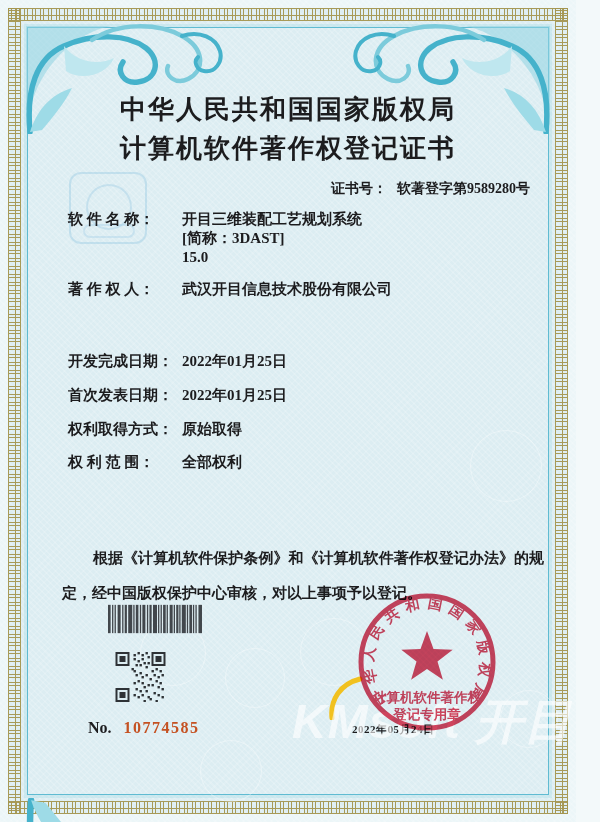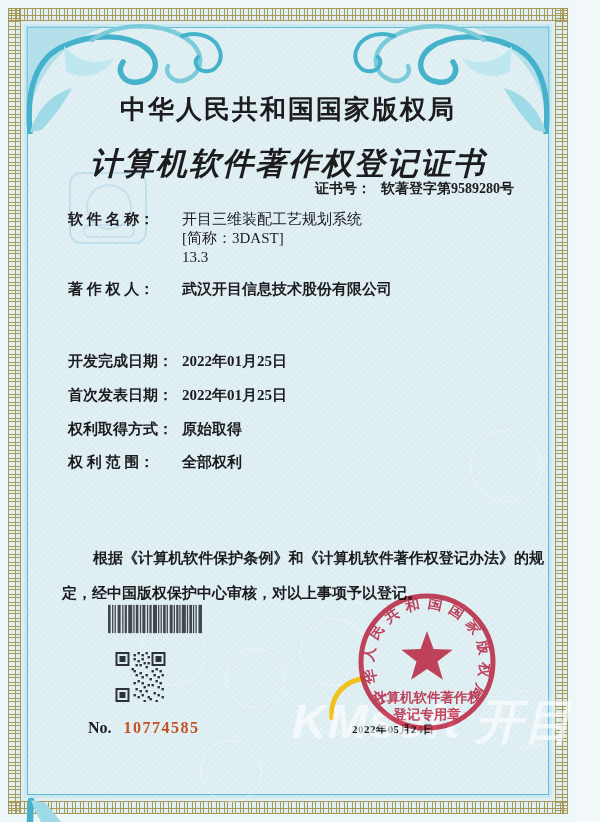--- a/index.html
+++ b/index.html
@@ -40,27 +40,27 @@
   .corner.br{right:24px;bottom:24px;transform-origin:right bottom;transform:scale(-1.18,-1.18);}
   
   .gc{position:absolute;border:1.5px solid rgba(255,255,255,.8);border-radius:50%;opacity:.45;}
   
   .emboss{position:absolute;left:69px;top:172px;width:74px;height:68px;border:2px solid rgba(140,195,225,.45);
     border-radius:12px;opacity:.8;}
   .emboss .c{position:absolute;left:15px;top:10px;width:42px;height:42px;border:2px solid rgba(140,195,225,.40);border-radius:50%;}
   .emboss .u{position:absolute;left:12px;bottom:4px;width:48px;height:10px;border:2px solid rgba(140,195,225,.35);border-radius:8px;}
   
   .issuer{position:absolute;left:0;right:0;top:92px;text-align:center;font-size:26px;font-weight:bold;letter-spacing:2px;}
-  .cert-title{position:absolute;left:0;right:0;top:143px;text-align:center;font-size:31px;font-weight:bold;letter-spacing:2px;font-style:italic;}
-  .certno{position:absolute;right:62px;top:180px;font-size:14px;font-weight:bold;}
+  .cert-title{position:absolute;left:0;right:0;top:131px;text-align:center;font-size:26px;font-weight:bold;letter-spacing:2px;}
+  .certno{position:absolute;right:46px;top:180px;font-size:14px;font-weight:bold;}
   .certno .lbl{margin-right:10px;}
   .frow{position:absolute;left:68px;font-size:15px;font-weight:bold;white-space:nowrap;}
   .frow .lab{display:inline-block;width:112px;}
   .frow .val{position:absolute;left:114px;top:0;}
-  .vlines{position:absolute;left:182px;font-size:15px;font-weight:normal;line-height:19px;white-space:nowrap;}
+  .vlines{position:absolute;left:182px;font-size:15px;font-weight:bold;line-height:19px;white-space:nowrap;}
   .statement{position:absolute;left:62px;top:526px;width:482px;font-size:15px;font-weight:600;
     line-height:35px;text-indent:31px;text-align:justify;}
   
   .barcode{position:absolute;left:108px;top:604px;}
   .qrcode{position:absolute;left:114px;top:652px;}
   
   .seal{position:absolute;left:348px;top:586px;mix-blend-mode:multiply;opacity:.94;}
   .issue-date{position:absolute;left:352px;top:722px;font-size:11px;font-weight:bold;letter-spacing:.5px;}
   .serial{position:absolute;left:88px;top:719px;font-size:16px;font-weight:bold;}
   .serial .num{color:#c2410c;font-weight:600;letter-spacing:1.5px;margin-left:12px;opacity:.9;}
@@ -130,21 +130,21 @@
   <div class="certno">
     <span class="lbl">证书号：</span><span>软著登字第9589280号</span>
   </div>
 
   <div class="frow" style="top:210px">
     <span class="lab">软 件 名 称：</span>
   </div>
   <div class="vlines" style="top:210px">
     <div>开目三维装配工艺规划系统</div>
     <div>[简称：3DAST]</div>
-    <div>13.3</div>
+    <div>15.0</div>
   </div>
 
   <div class="frow" style="top:280px">
     <span class="lab">著 作 权 人：</span>
     <span class="val">武汉开目信息技术股份有限公司</span>
   </div>
 
   <div class="frow" style="top:352px">
     <span class="lab">开发完成日期：</span>
     <span class="val">2022年01月25日</span>

